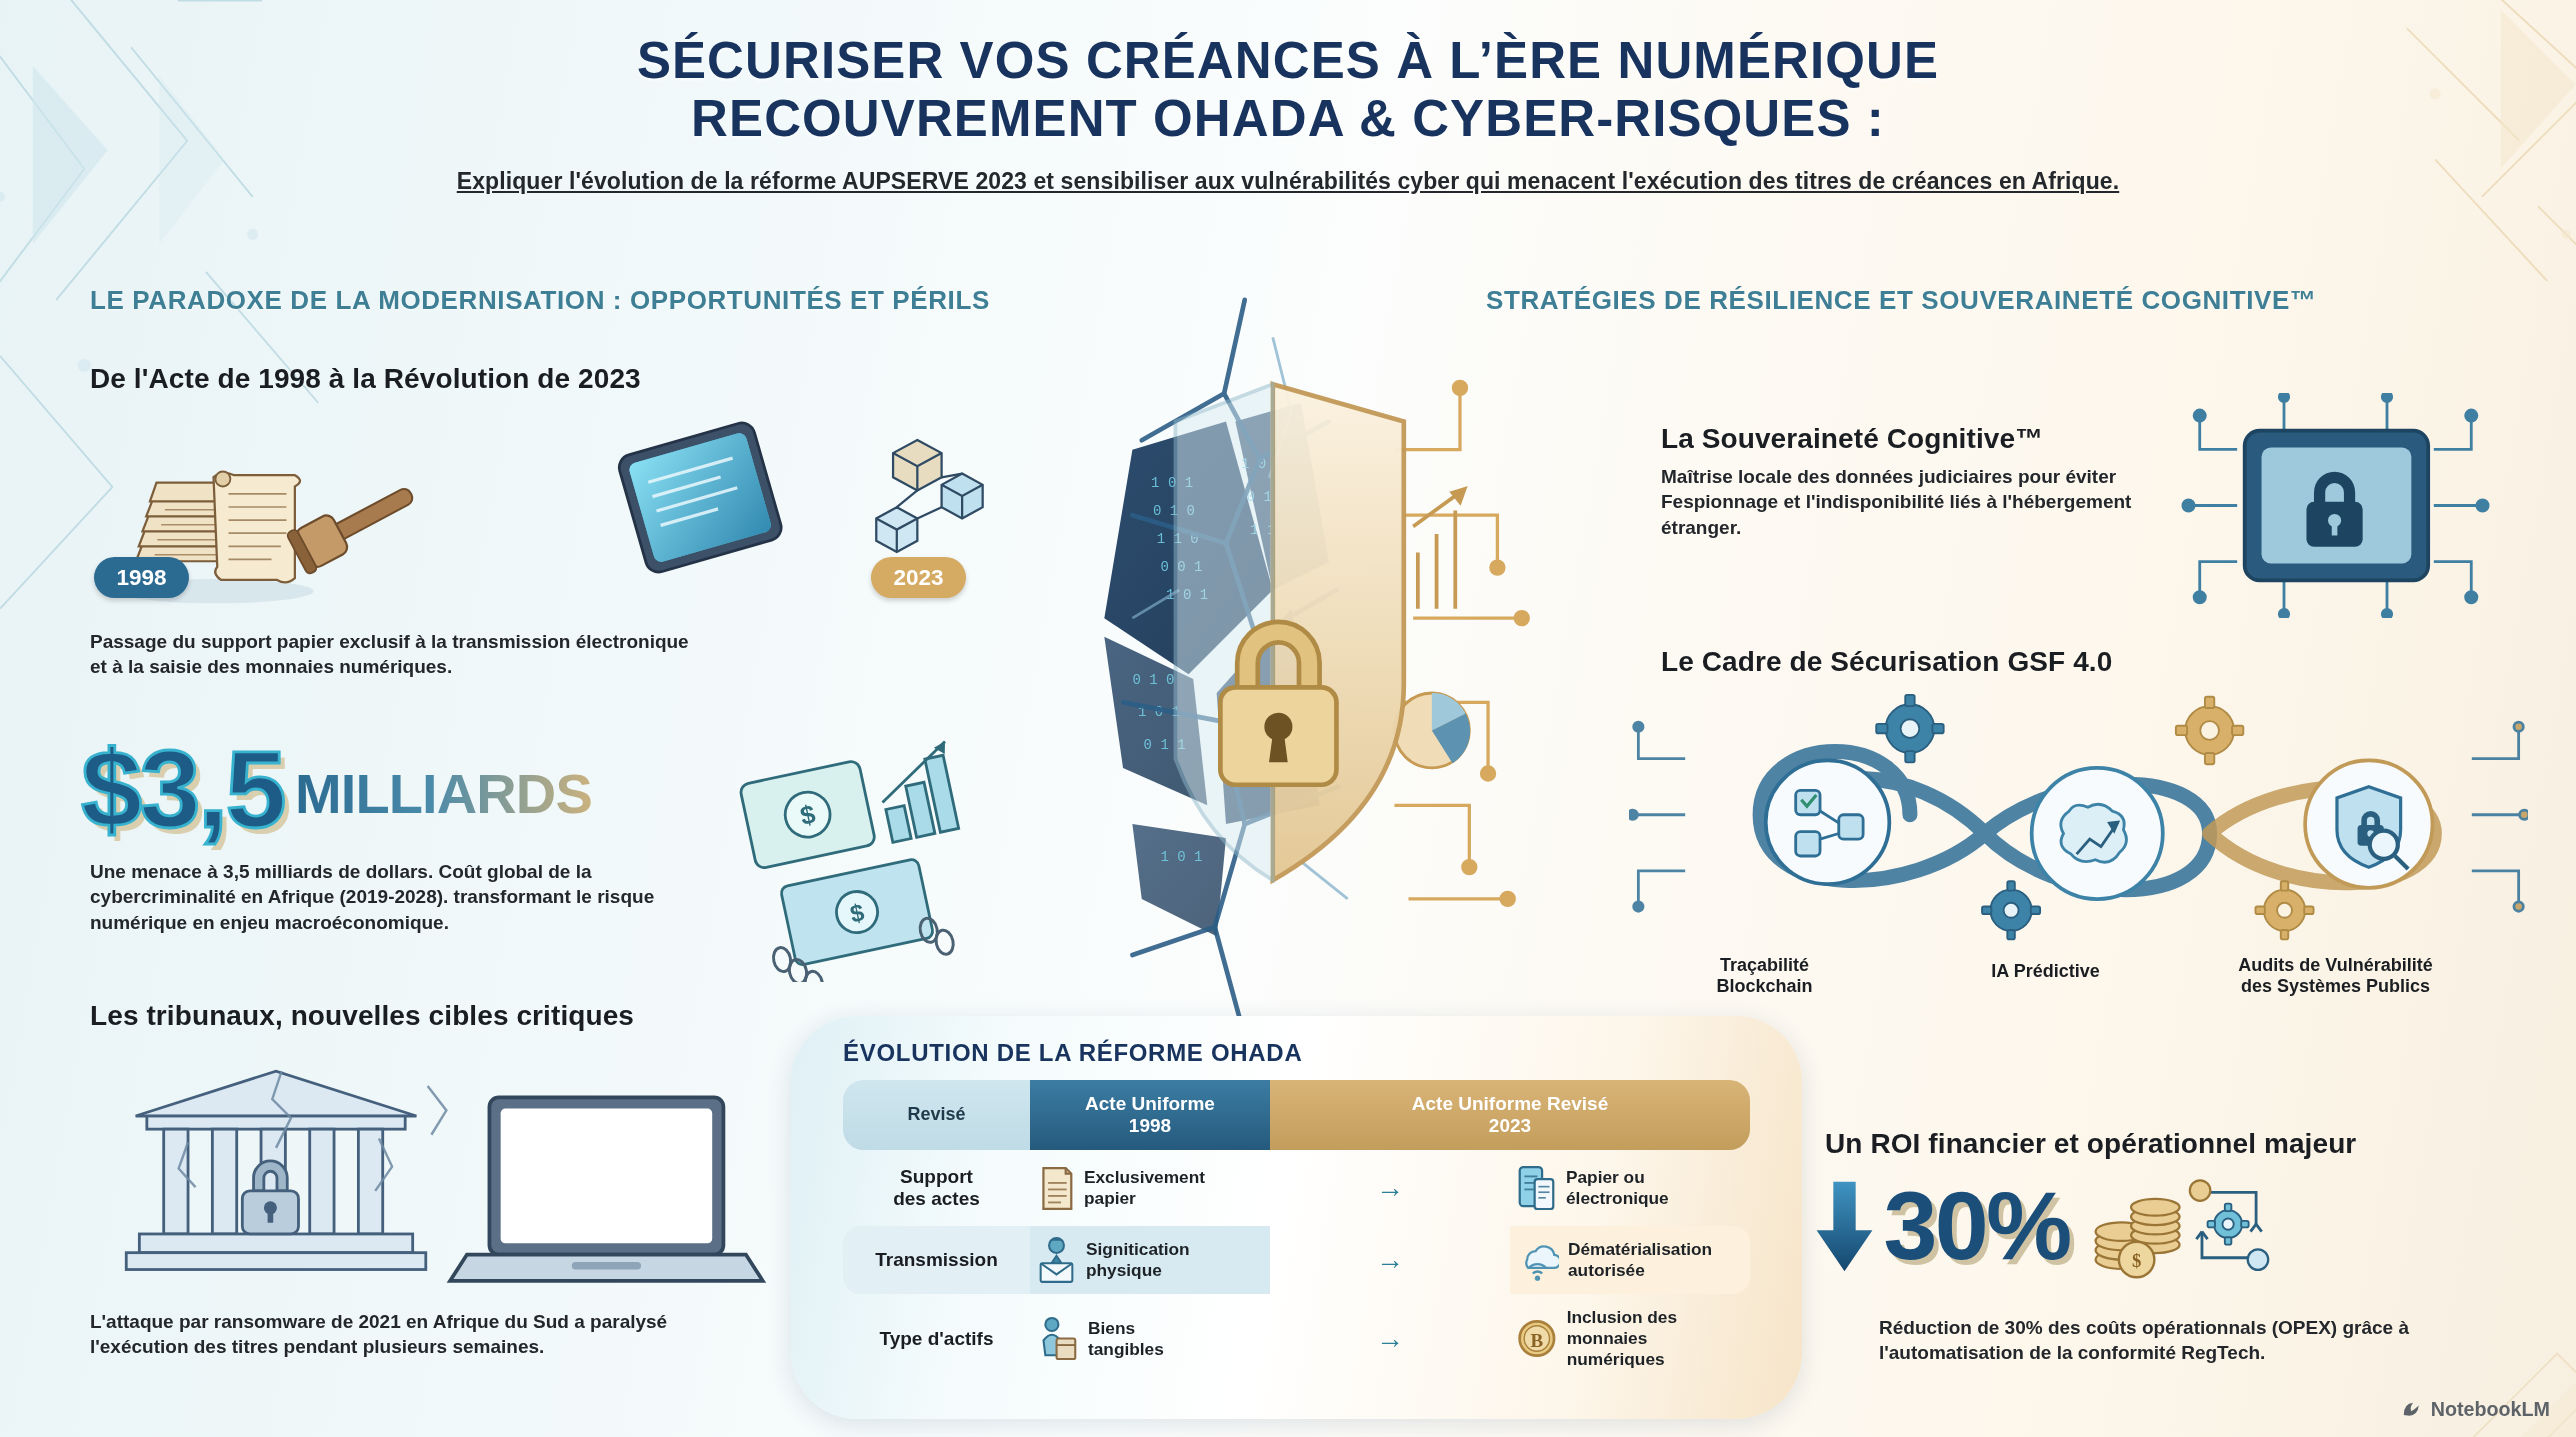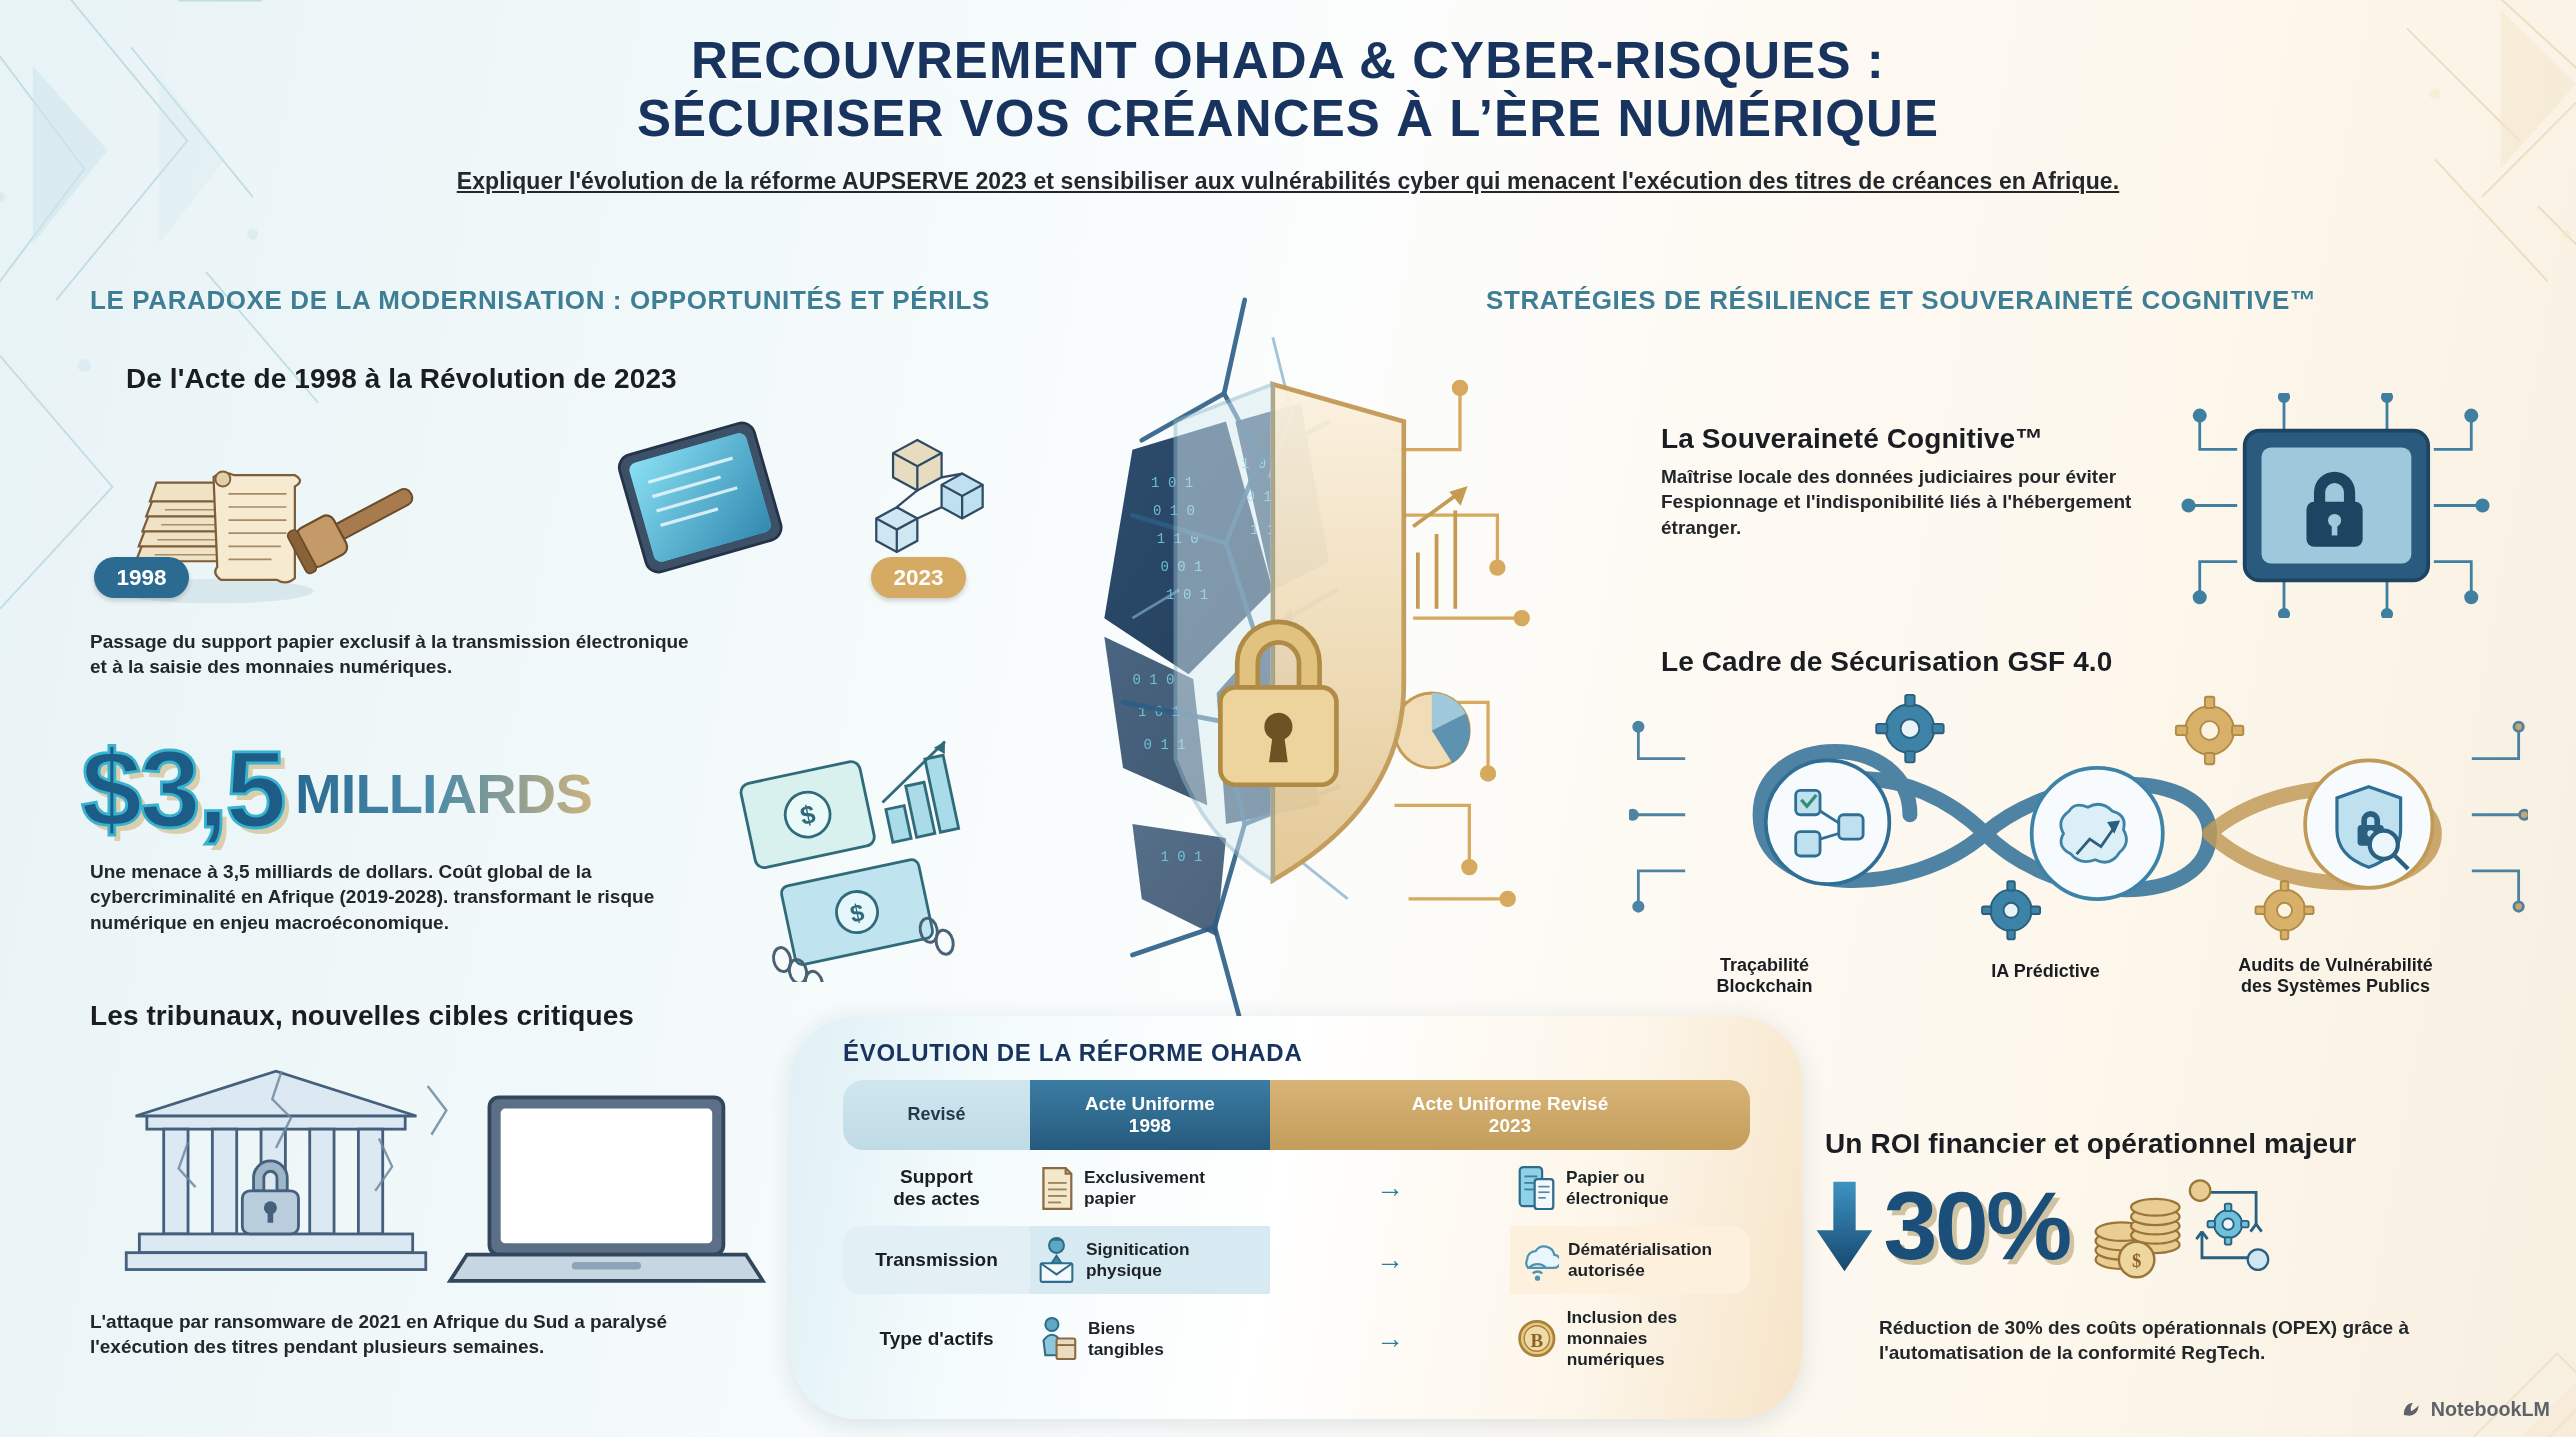--- a/index.html
+++ b/index.html
@@ -50,21 +50,21 @@
   
   .h3 {
     font-size: 28px; font-weight: 800; color: #1a1d21; letter-spacing: 0.1px;
   }
   .body-txt {
     font-size: 19px; line-height: 1.33; color: #23272b; font-weight: 600;
   }
 
   
   .l-block { position: absolute; left: 90px; }
-  #left-h1 { top: 363px; margin-left: 36px; }
+  #left-h1 { top: 363px; }
   #left-p1 { top: 629px; width: 618px; }
   #left-p2 { top: 859px; width: 637px; }
   #left-h3 { top: 1000px; }
   #left-p3 { top: 1309px; width: 655px; }
 
   
   .pill {
     position: absolute; border-radius: 20.6px; color: #fff;
     font-size: 22.5px; font-weight: 700; padding: 7.5px 22.5px;
     box-shadow: 0 2.8px 5.6px rgba(0,0,0,.18);
@@ -208,22 +208,22 @@
   <svg class="bg-geo geo-rightbot" viewBox="0 0 420 360">
     <g fill="none" stroke="#e6cfa4" stroke-width="2">
       <path d="M250 330 L370 210 L420 260"></path>
       <path d="M300 360 L410 250"></path>
     </g>
     <path d="M330 300 L420 210 L420 360 Z" fill="#f3e2c4" opacity=".5"></path>
   </svg>
 
   <div class="header">
     <div class="title">
+      <div>SÉCURISER VOS CRÉANCES À L’ÈRE NUMÉRIQUE</div>
       <div>RECOUVREMENT OHADA &amp; CYBER-RISQUES :</div>
-      <div>SÉCURISER VOS CRÉANCES À L’ÈRE NUMÉRIQUE</div>
     </div>
     <div class="subtitle">Expliquer l'évolution de la réforme AUPSERVE 2023 et sensibiliser aux vulnérabilités cyber qui menacent l'exécution des titres de créances en Afrique.</div>
   </div>
 
   <div class="sec-head left">LE PARADOXE DE LA MODERNISATION : OPPORTUNITÉS ET PÉRILS</div>
   <div class="sec-head right">STRATÉGIES DE RÉSILIENCE ET SOUVERAINETÉ COGNITIVE™</div>
 
   <div class="l-block h3" id="left-h1">De l'Acte de 1998 à la Révolution de 2023</div>
 
   <svg class="ill" style="left:103px; top:421px;" width="337" height="187" viewBox="0 0 360 200">

